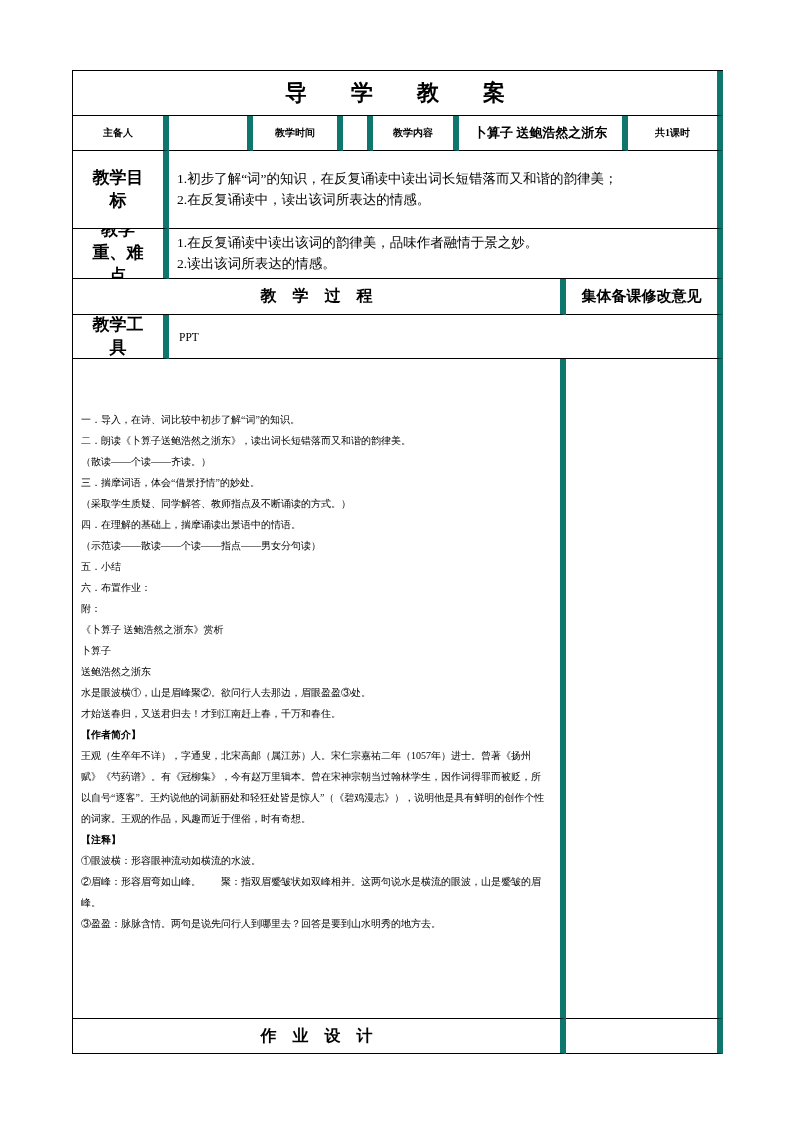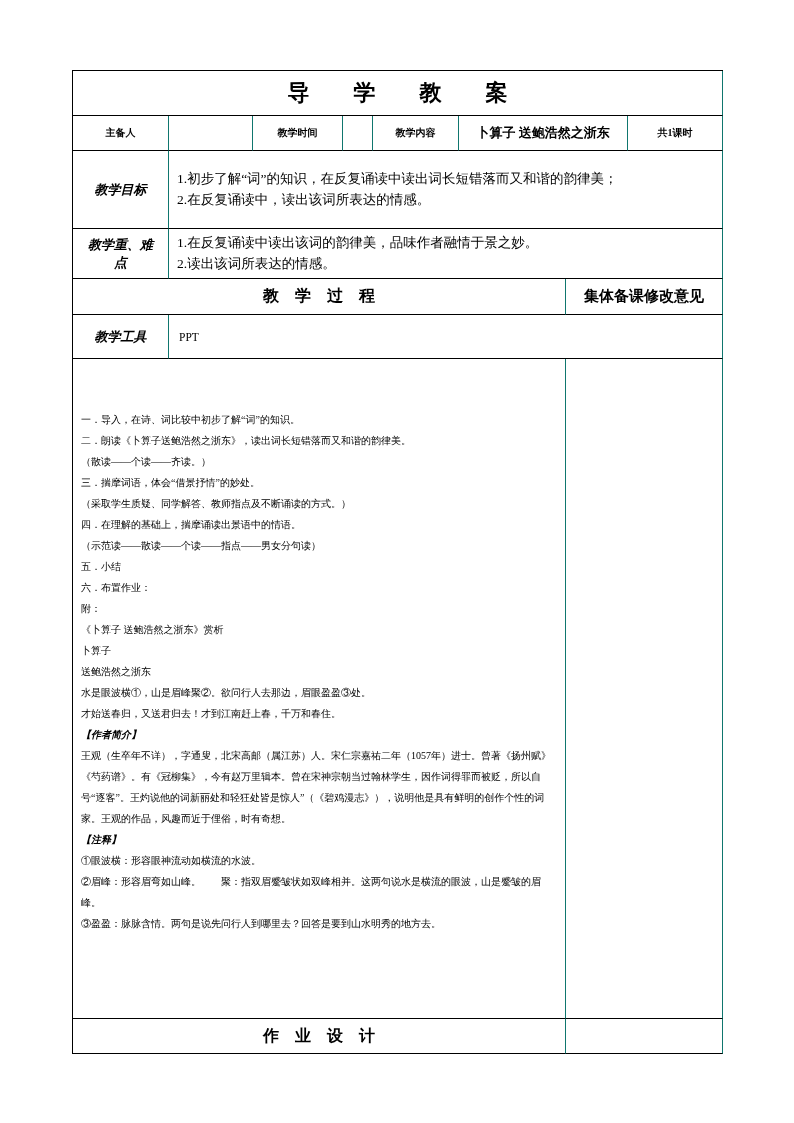--- a/index.html
+++ b/index.html
@@ -20,21 +20,21 @@
     position: absolute;
     left: 72px;
     top: 70px;
     width: 650px;
     border-left: 1px solid #000;
     border-top: 1px solid #000;
   }
   .t-row { display: flex; width: 650px; }
   .cell {
     box-sizing: border-box;
-    border-right: 1px solid #0f766e;
+    border-right: 6px solid #0f766e;
     border-bottom: 1px solid #000;
     overflow: hidden;
   }
   .center-cell {
     display: flex;
     align-items: center;
     justify-content: center;
     text-align: center;
   }
   .vcenter-cell {
@@ -44,23 +44,22 @@
   }
   .doc-title {
     font-size: 22px;
     font-weight: bold;
   }
   .hdr-label {
     font-size: 10px;
     font-weight: bold;
   }
   .row-label {
-    font-size: 13px;
+    font-size: 17px;
     font-weight: bold;
-    font-style: italic;
   }
   .row-label .wrapbox {
     display: inline-block;
     max-width: 66px;
     text-align: center;
     line-height: 1.35;
   }
   .body-text {
     font-size: 13.5px;
     line-height: 1.55;
@@ -78,21 +77,21 @@
   .side-hdr {
     font-size: 15px;
     font-weight: bold;
   }
   .process-body {
     padding: 50px 12px 0 8px;
     font-size: 10px;
     line-height: 21px;
   }
   .pre { white-space: pre-wrap; }
-  .bold-line { font-weight: bold; font-style: italic; }
+  .bold-line { font-weight: bold; }
 </style>
 </head>
 <body>
 
 <div class="page">
   <div class="doc-table">
 
     <div class="t-row" style="height:45px">
       <div class="cell center-cell doc-title" style="width:650px">导　　学　　教　　案</div>
     </div>

